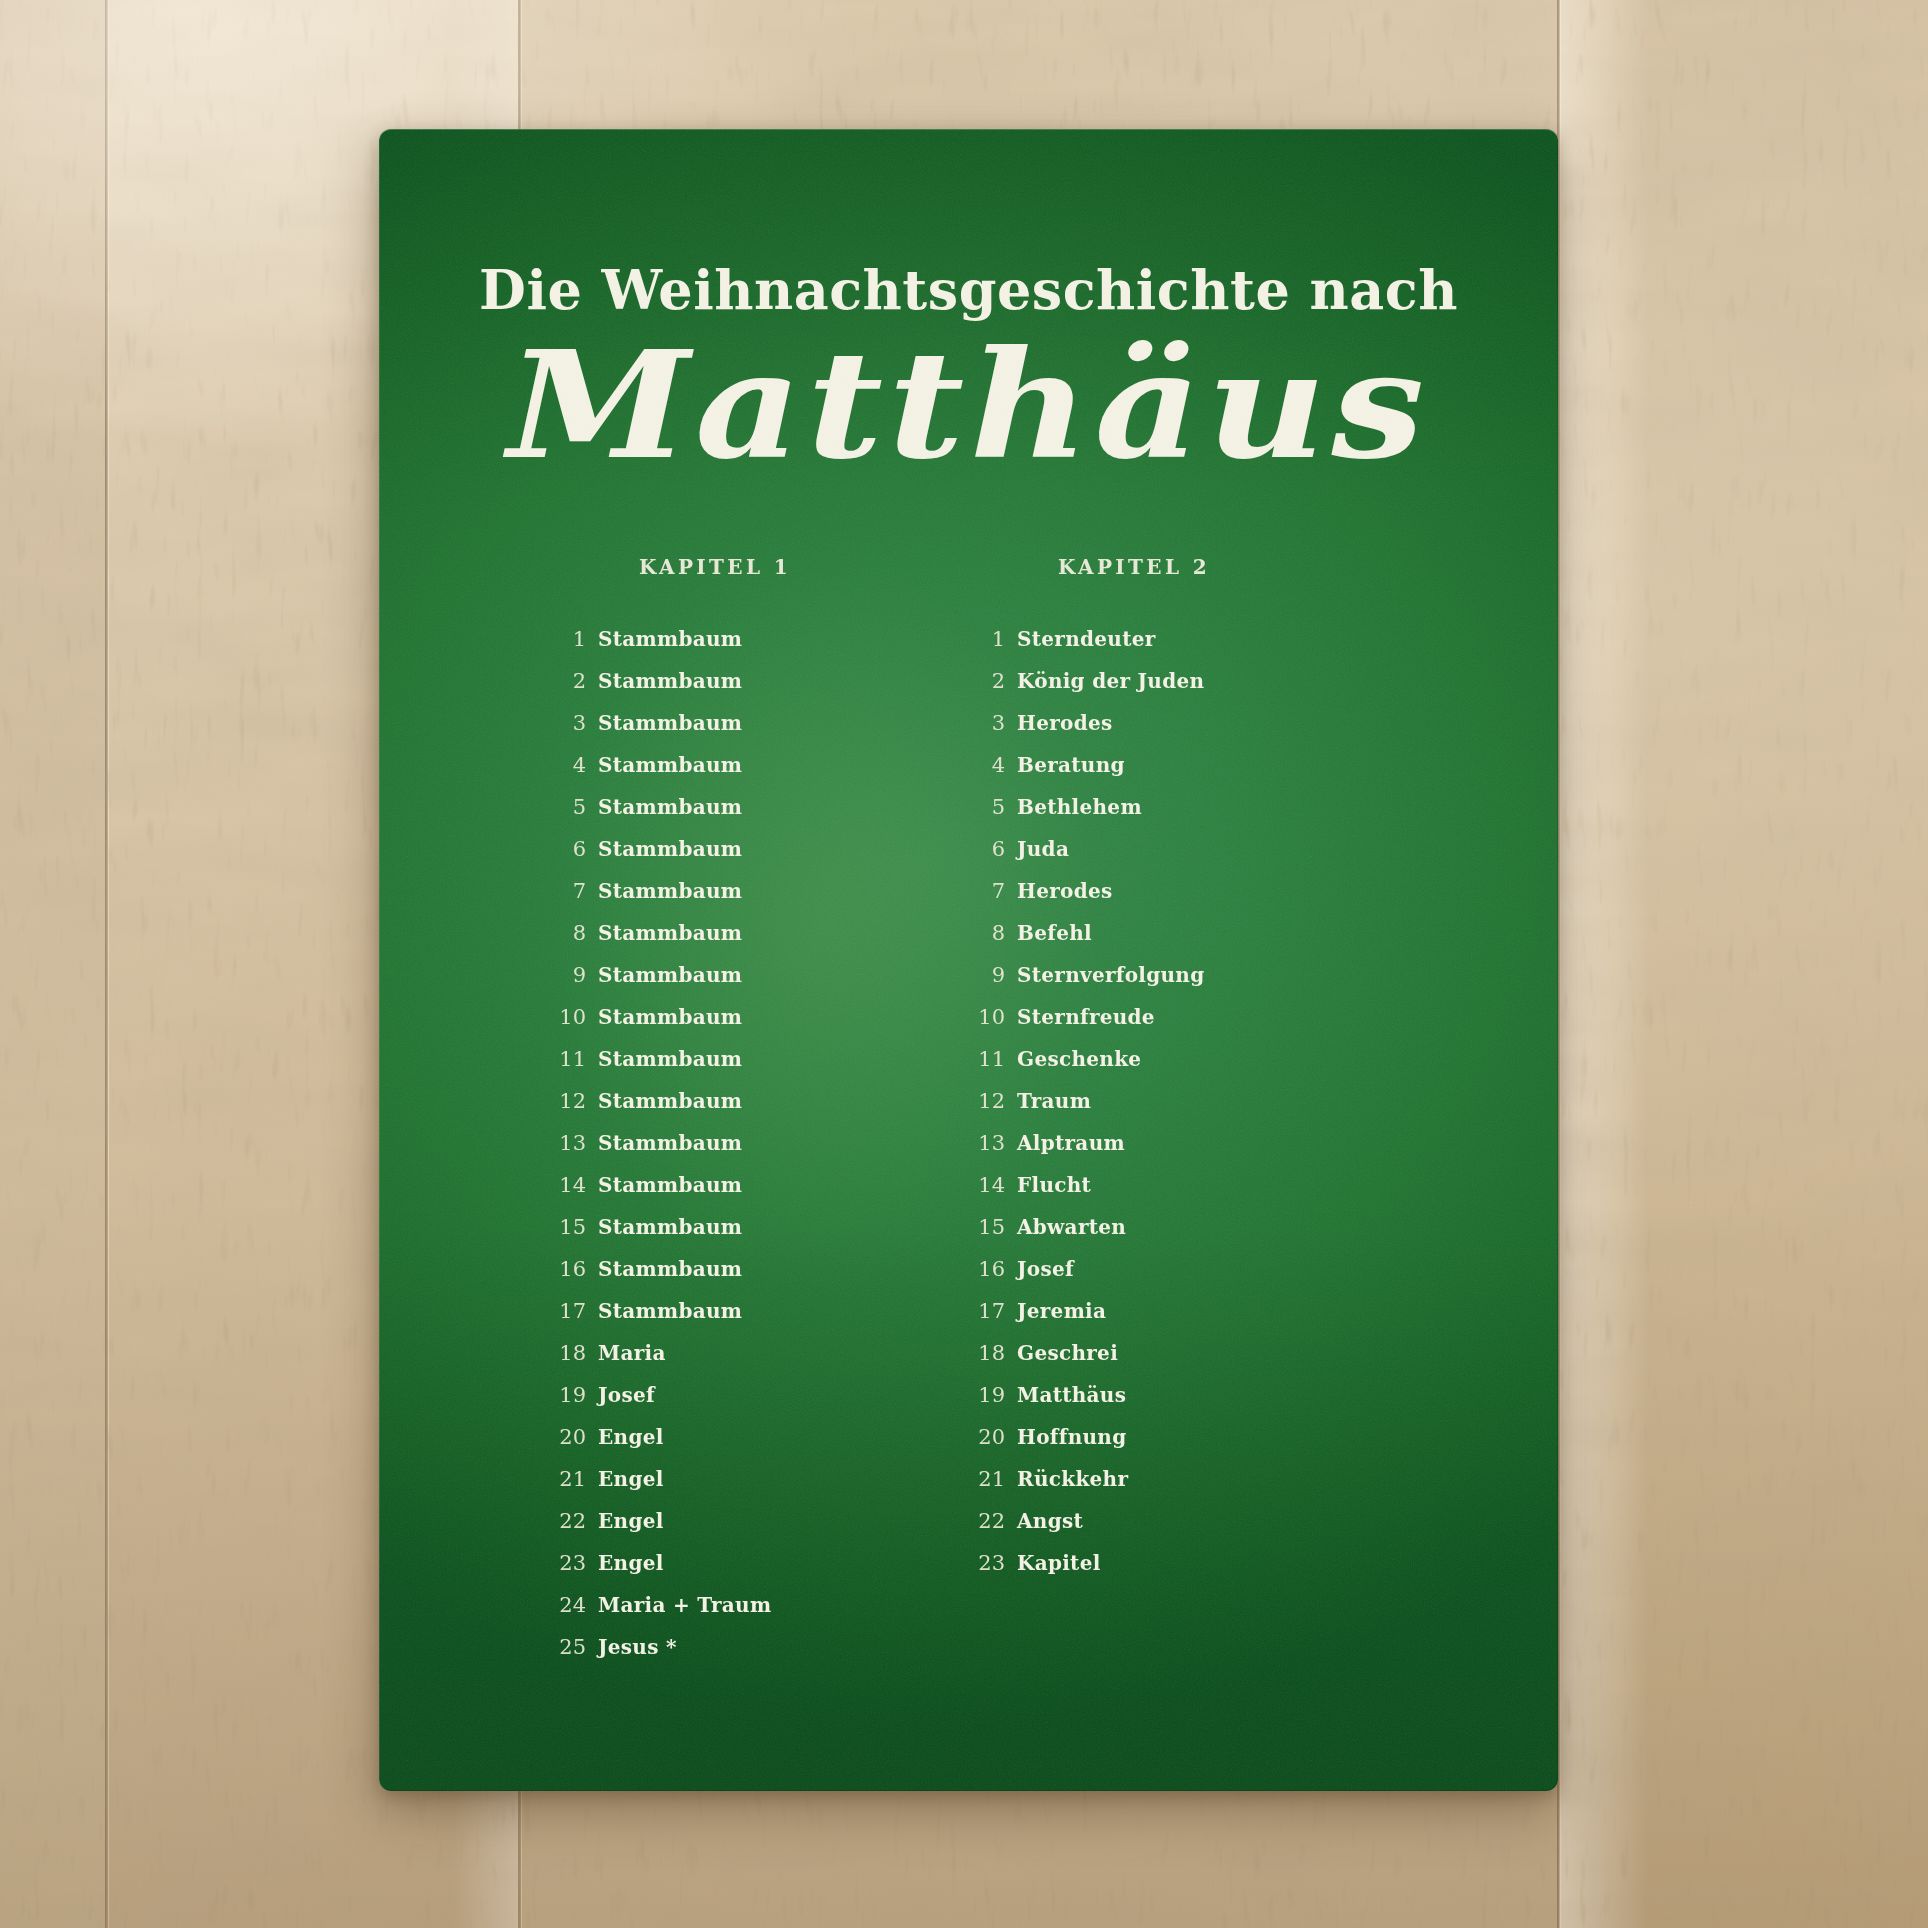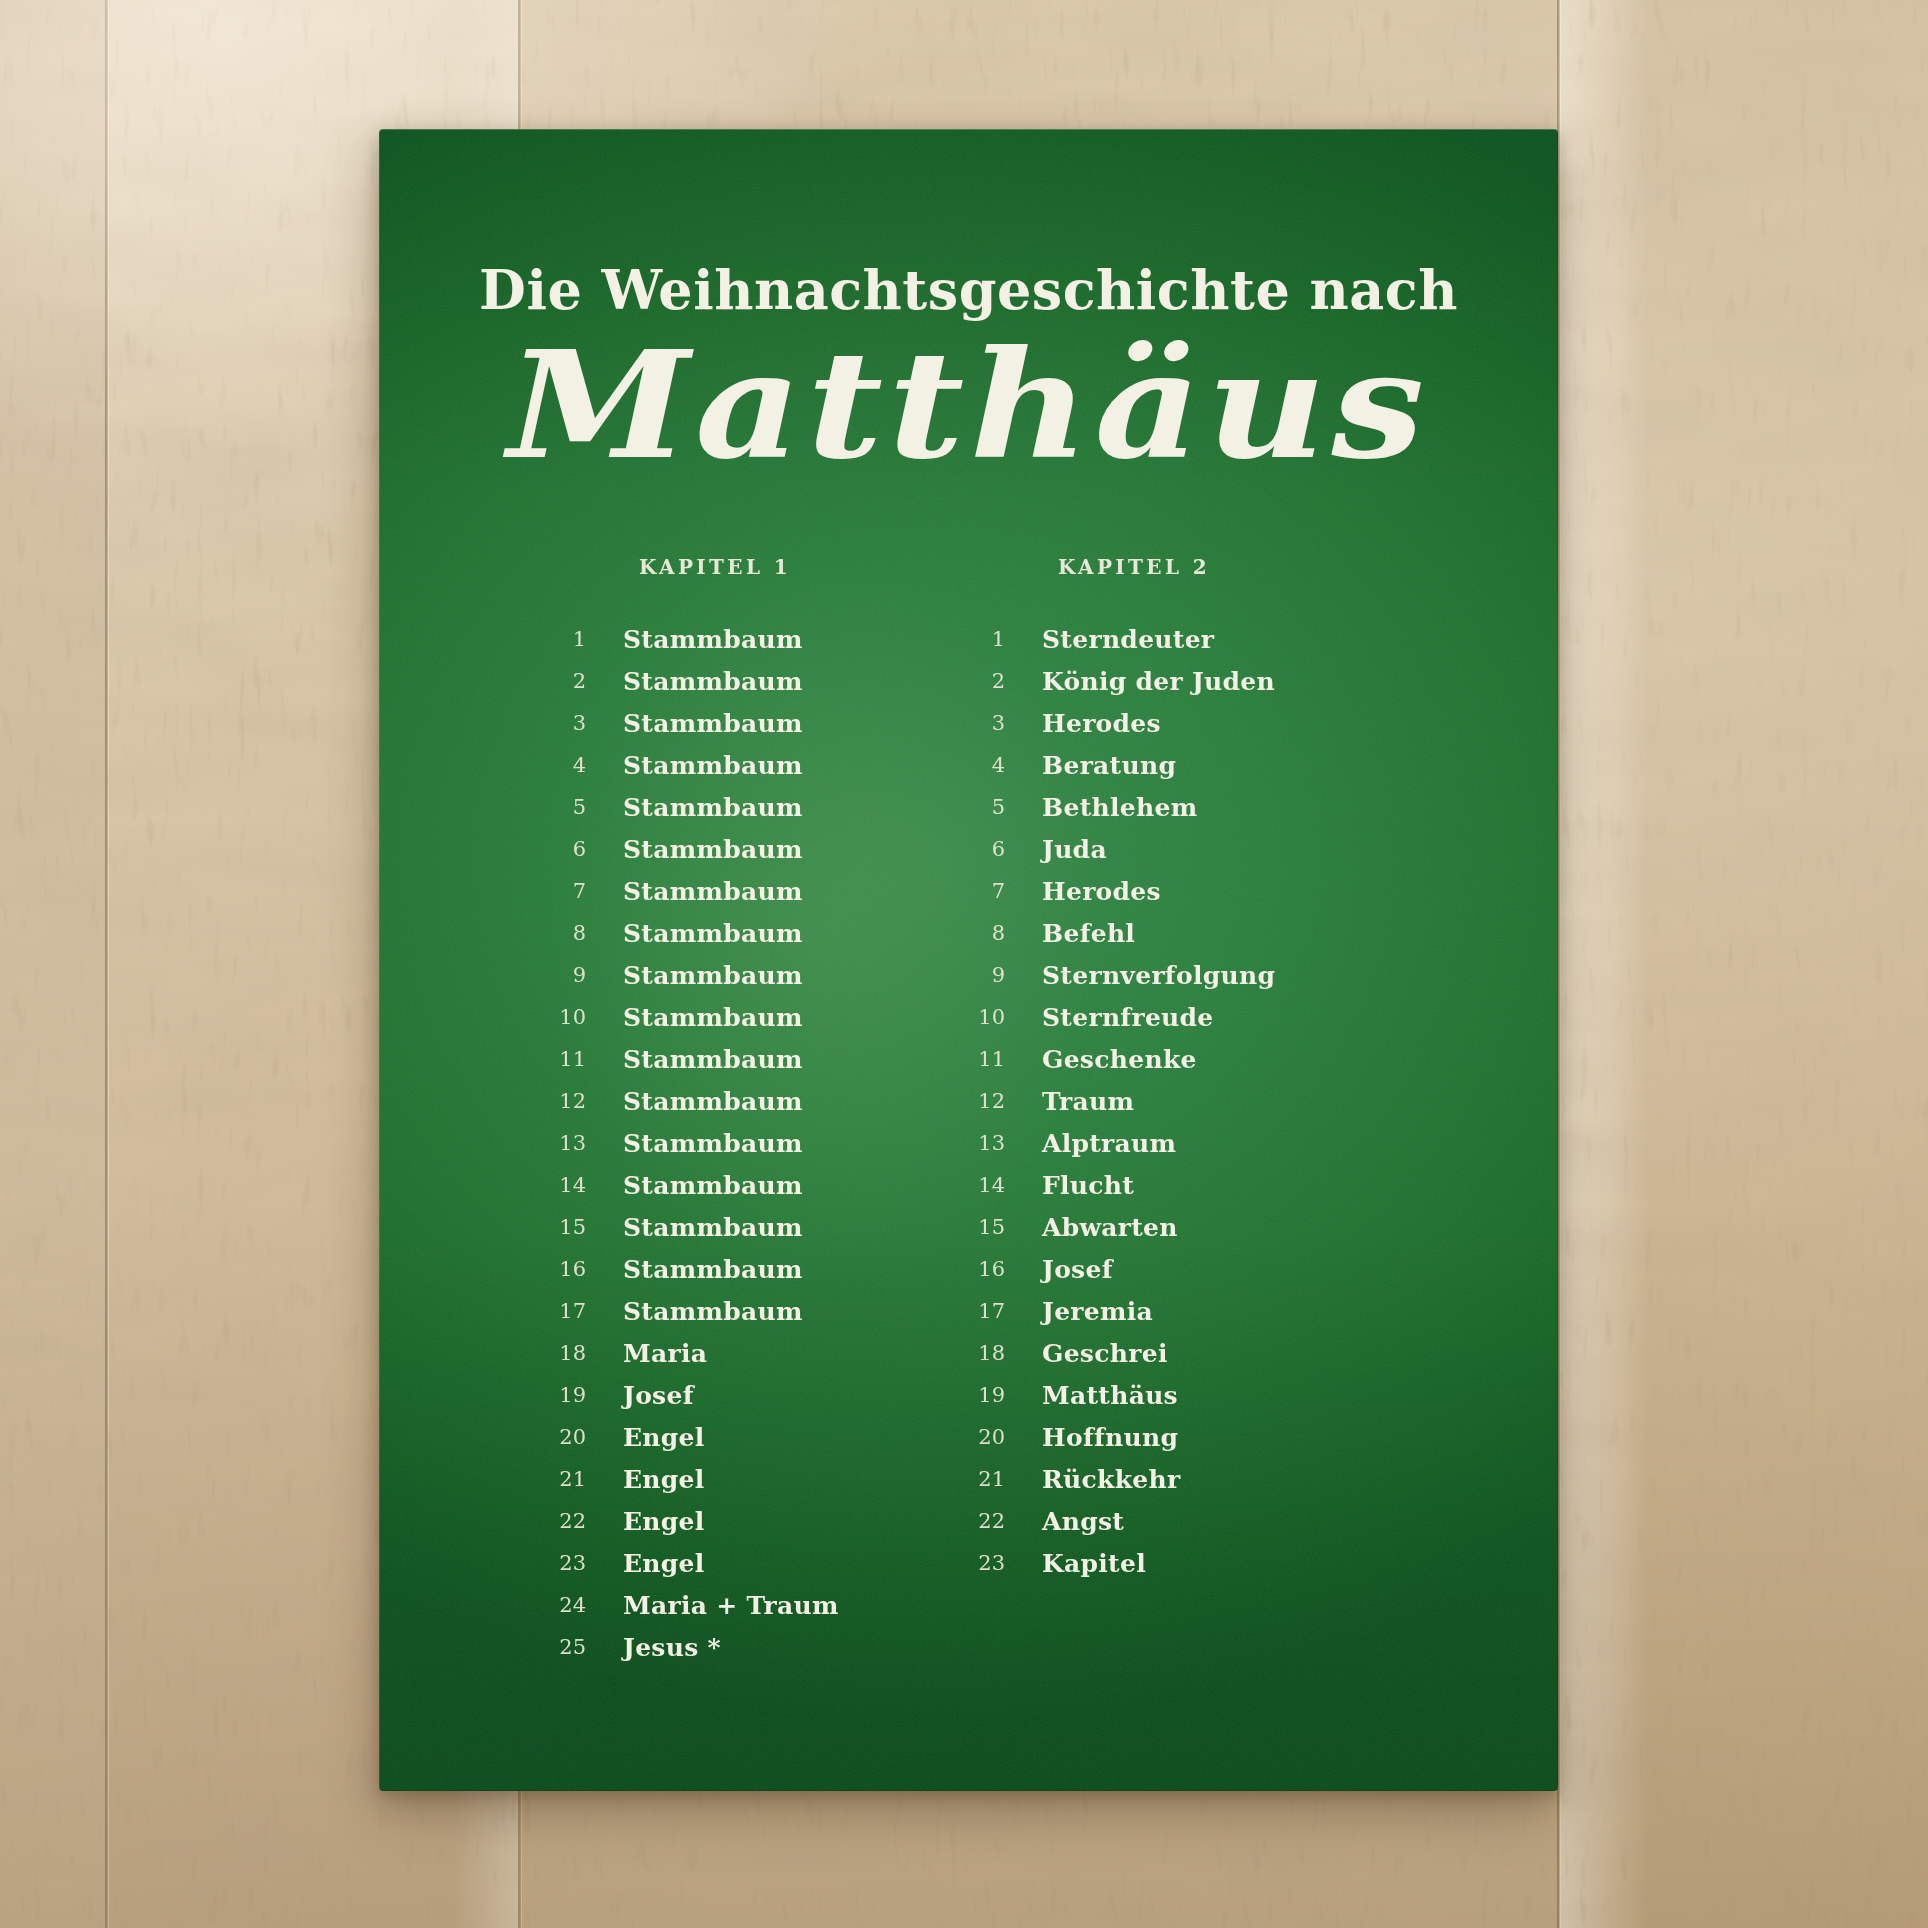--- a/index.html
+++ b/index.html
@@ -29,21 +29,21 @@
   .wood-noise,.wood-tone{position:absolute;inset:0;display:block;}
   .wood-tone{opacity:.5;} .wood-noise{opacity:.55;}
   .light-overlay{position:absolute;inset:0;pointer-events:none;
     background:
       radial-gradient(1130px 753px at 12% 2%, rgba(255,249,236,.5), rgba(255,249,236,0) 55%),
       radial-gradient(1507px 1130px at 85% 30%, rgba(255,245,226,.18), rgba(255,245,226,0) 60%),
       linear-gradient(180deg, rgba(0,0,0,0) 62%, rgba(96,70,40,.16) 100%);}
   
   .poster{
     position:absolute;left:379px;top:129px;width:1179px;height:1662px;
-    border-radius:4px;
+    border-radius:12px;
     background:
       radial-gradient(395px 527px at 38% 48%, rgba(190,225,120,.10), rgba(190,225,120,0) 70%),
       linear-gradient(180deg, rgba(0,26,8,.12) 0%, rgba(0,0,0,0) 22%, rgba(0,0,0,0) 66%, rgba(0,30,10,.26) 100%),
       radial-gradient(998px 866px at 47% 44%, #37894b 0%, #2d8040 32%, #247534 58%, #196829 82%, #125d25 100%);
     box-shadow:
       0 21px 52px rgba(74,52,26,.38),
       0 5.6px 15px rgba(74,52,26,.28),
       inset 0 0.9px 0 rgba(255,255,255,.20),
       inset 0.9px 0 0 rgba(255,255,255,.10),
       inset -0.9px -0.9px 0 rgba(0,20,5,.18);
@@ -63,21 +63,21 @@
     font-weight:700;font-size:20px;line-height:20px;letter-spacing:3.4px;
     text-transform:uppercase;color:#efecdd;opacity:.96;white-space:nowrap;margin-left:28px;}
   .chap-header.c1{left:232px;} .chap-header.c2{left:651px;}
   .col{position:absolute;top:489px;}
   .col.c1{left:147px;} .col.c2{left:566px;}
   .row{display:flex;align-items:center;height:42px;}
   .num{
     width:60px;text-align:right;font-size:21px;font-weight:400;
     color:#eee9d8;opacity:.92;font-variant-numeric:oldstyle-nums;}
   .lbl{
-    margin-left:37px;font-size:25px;font-weight:700;letter-spacing:0.3px;
+    margin-left:12px;font-size:20px;font-weight:700;letter-spacing:0.3px;
     color:#f3f0e4;white-space:nowrap;}
 </style>
 </head>
 <body>
 
 <div id="canvas">
 
   <div class="wood">
     <div class="plank plank-1"></div>
     <div class="plank plank-2"></div>

